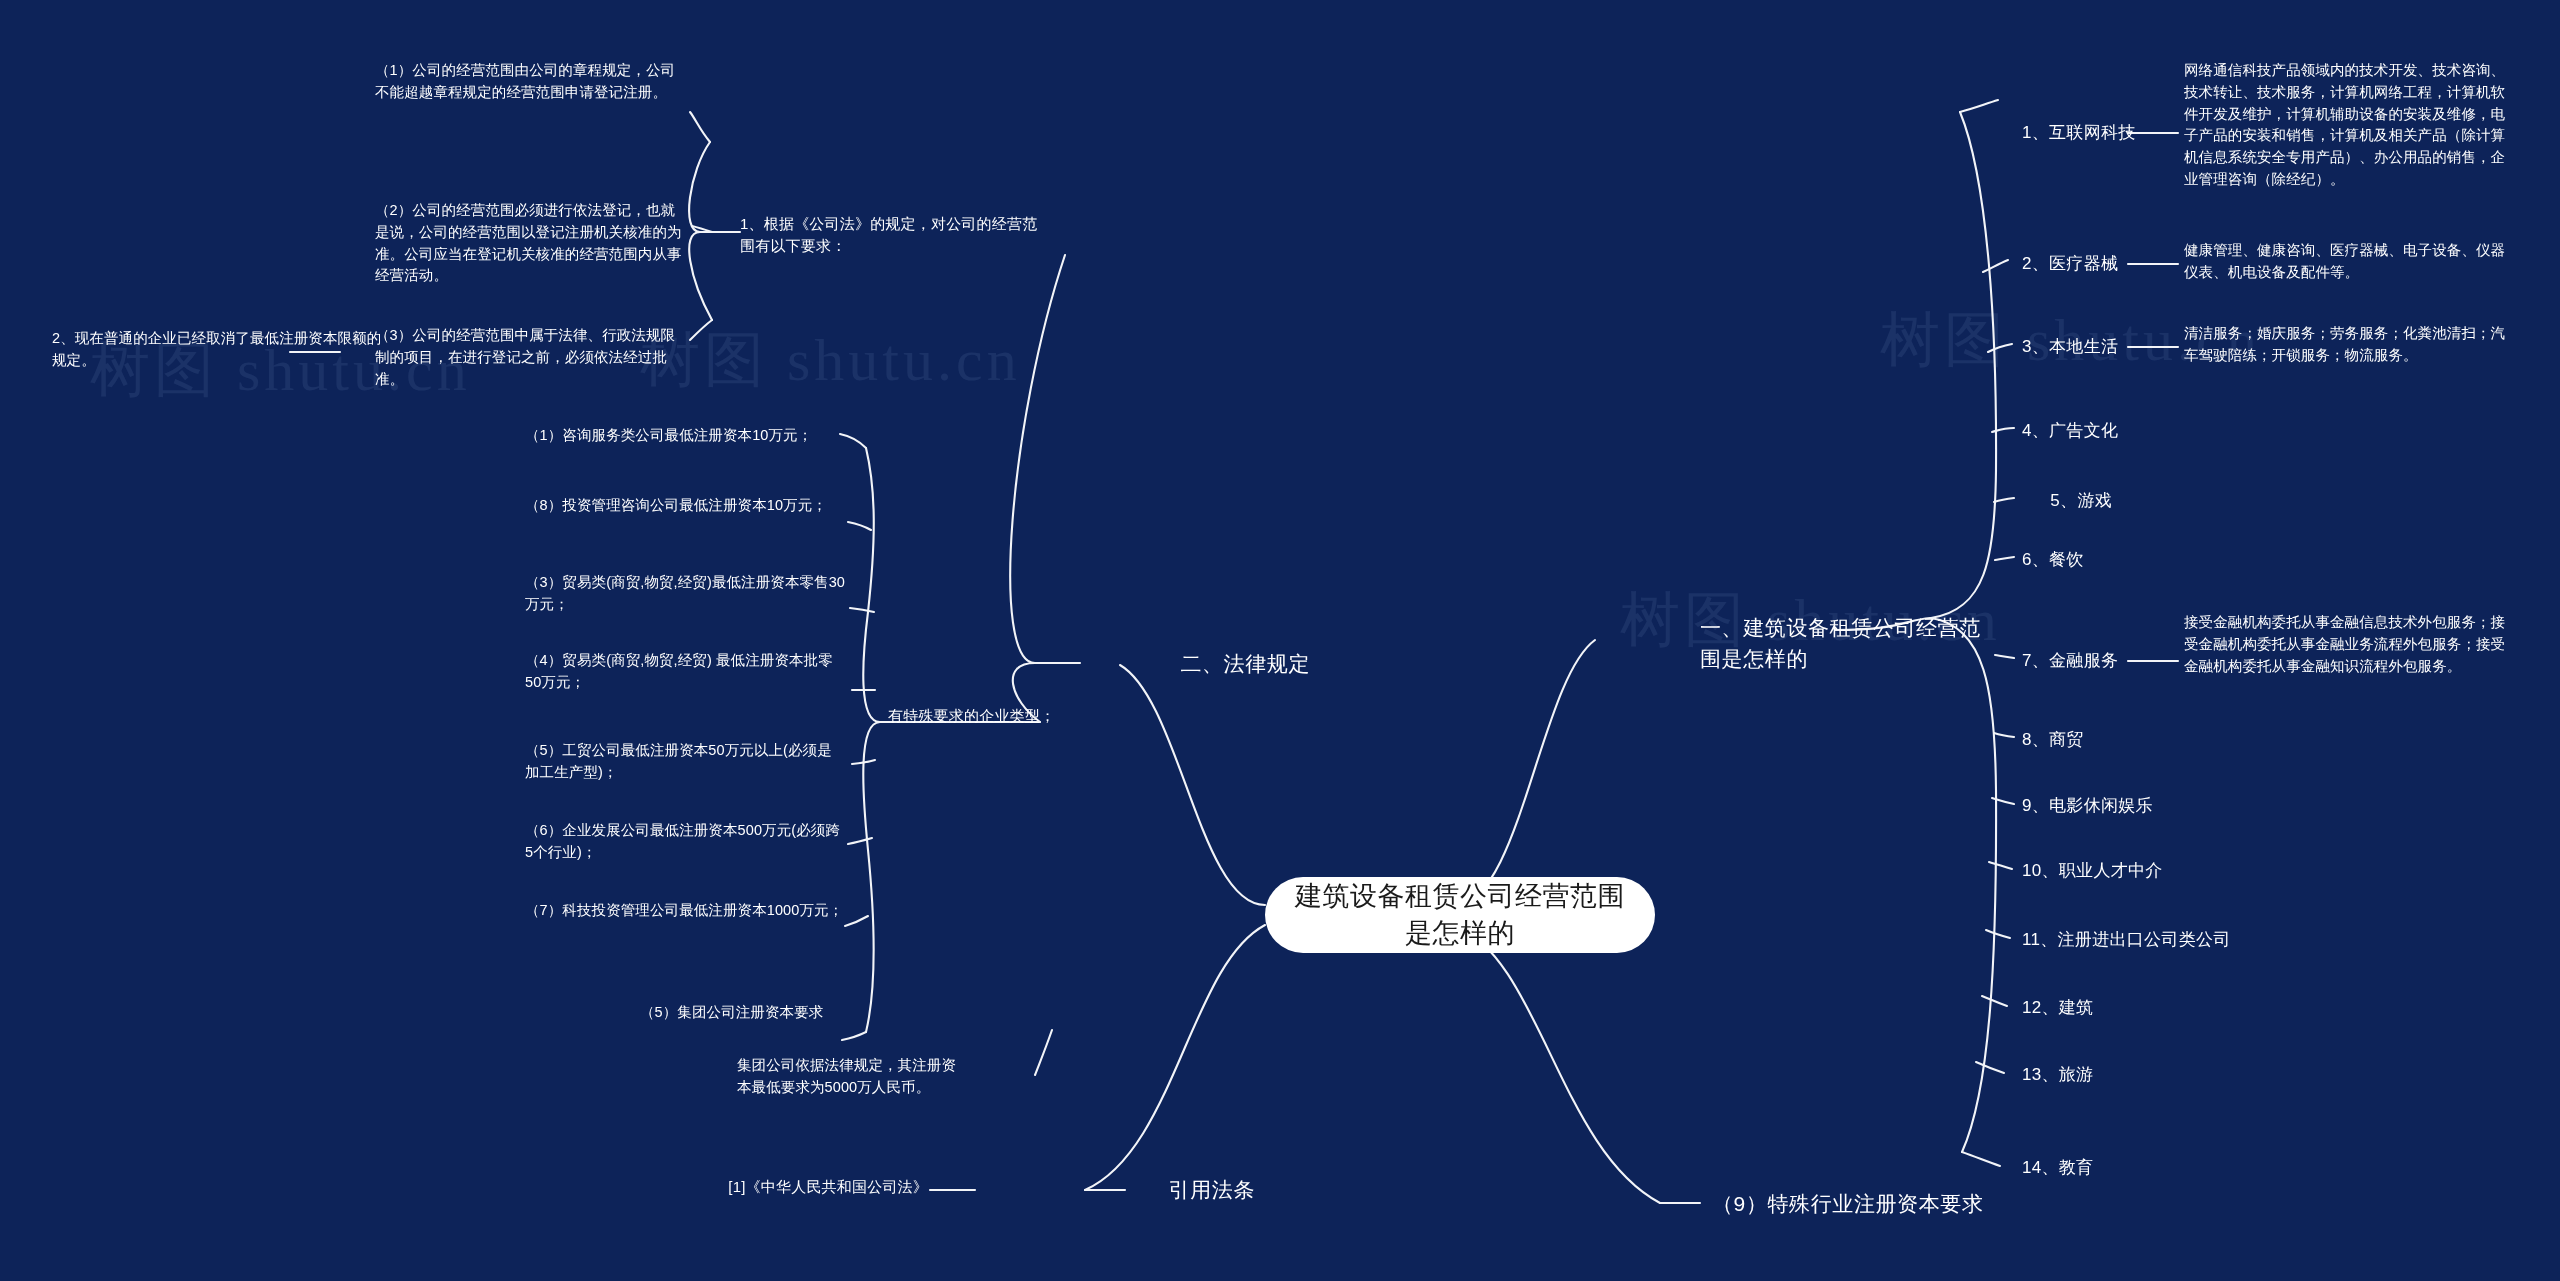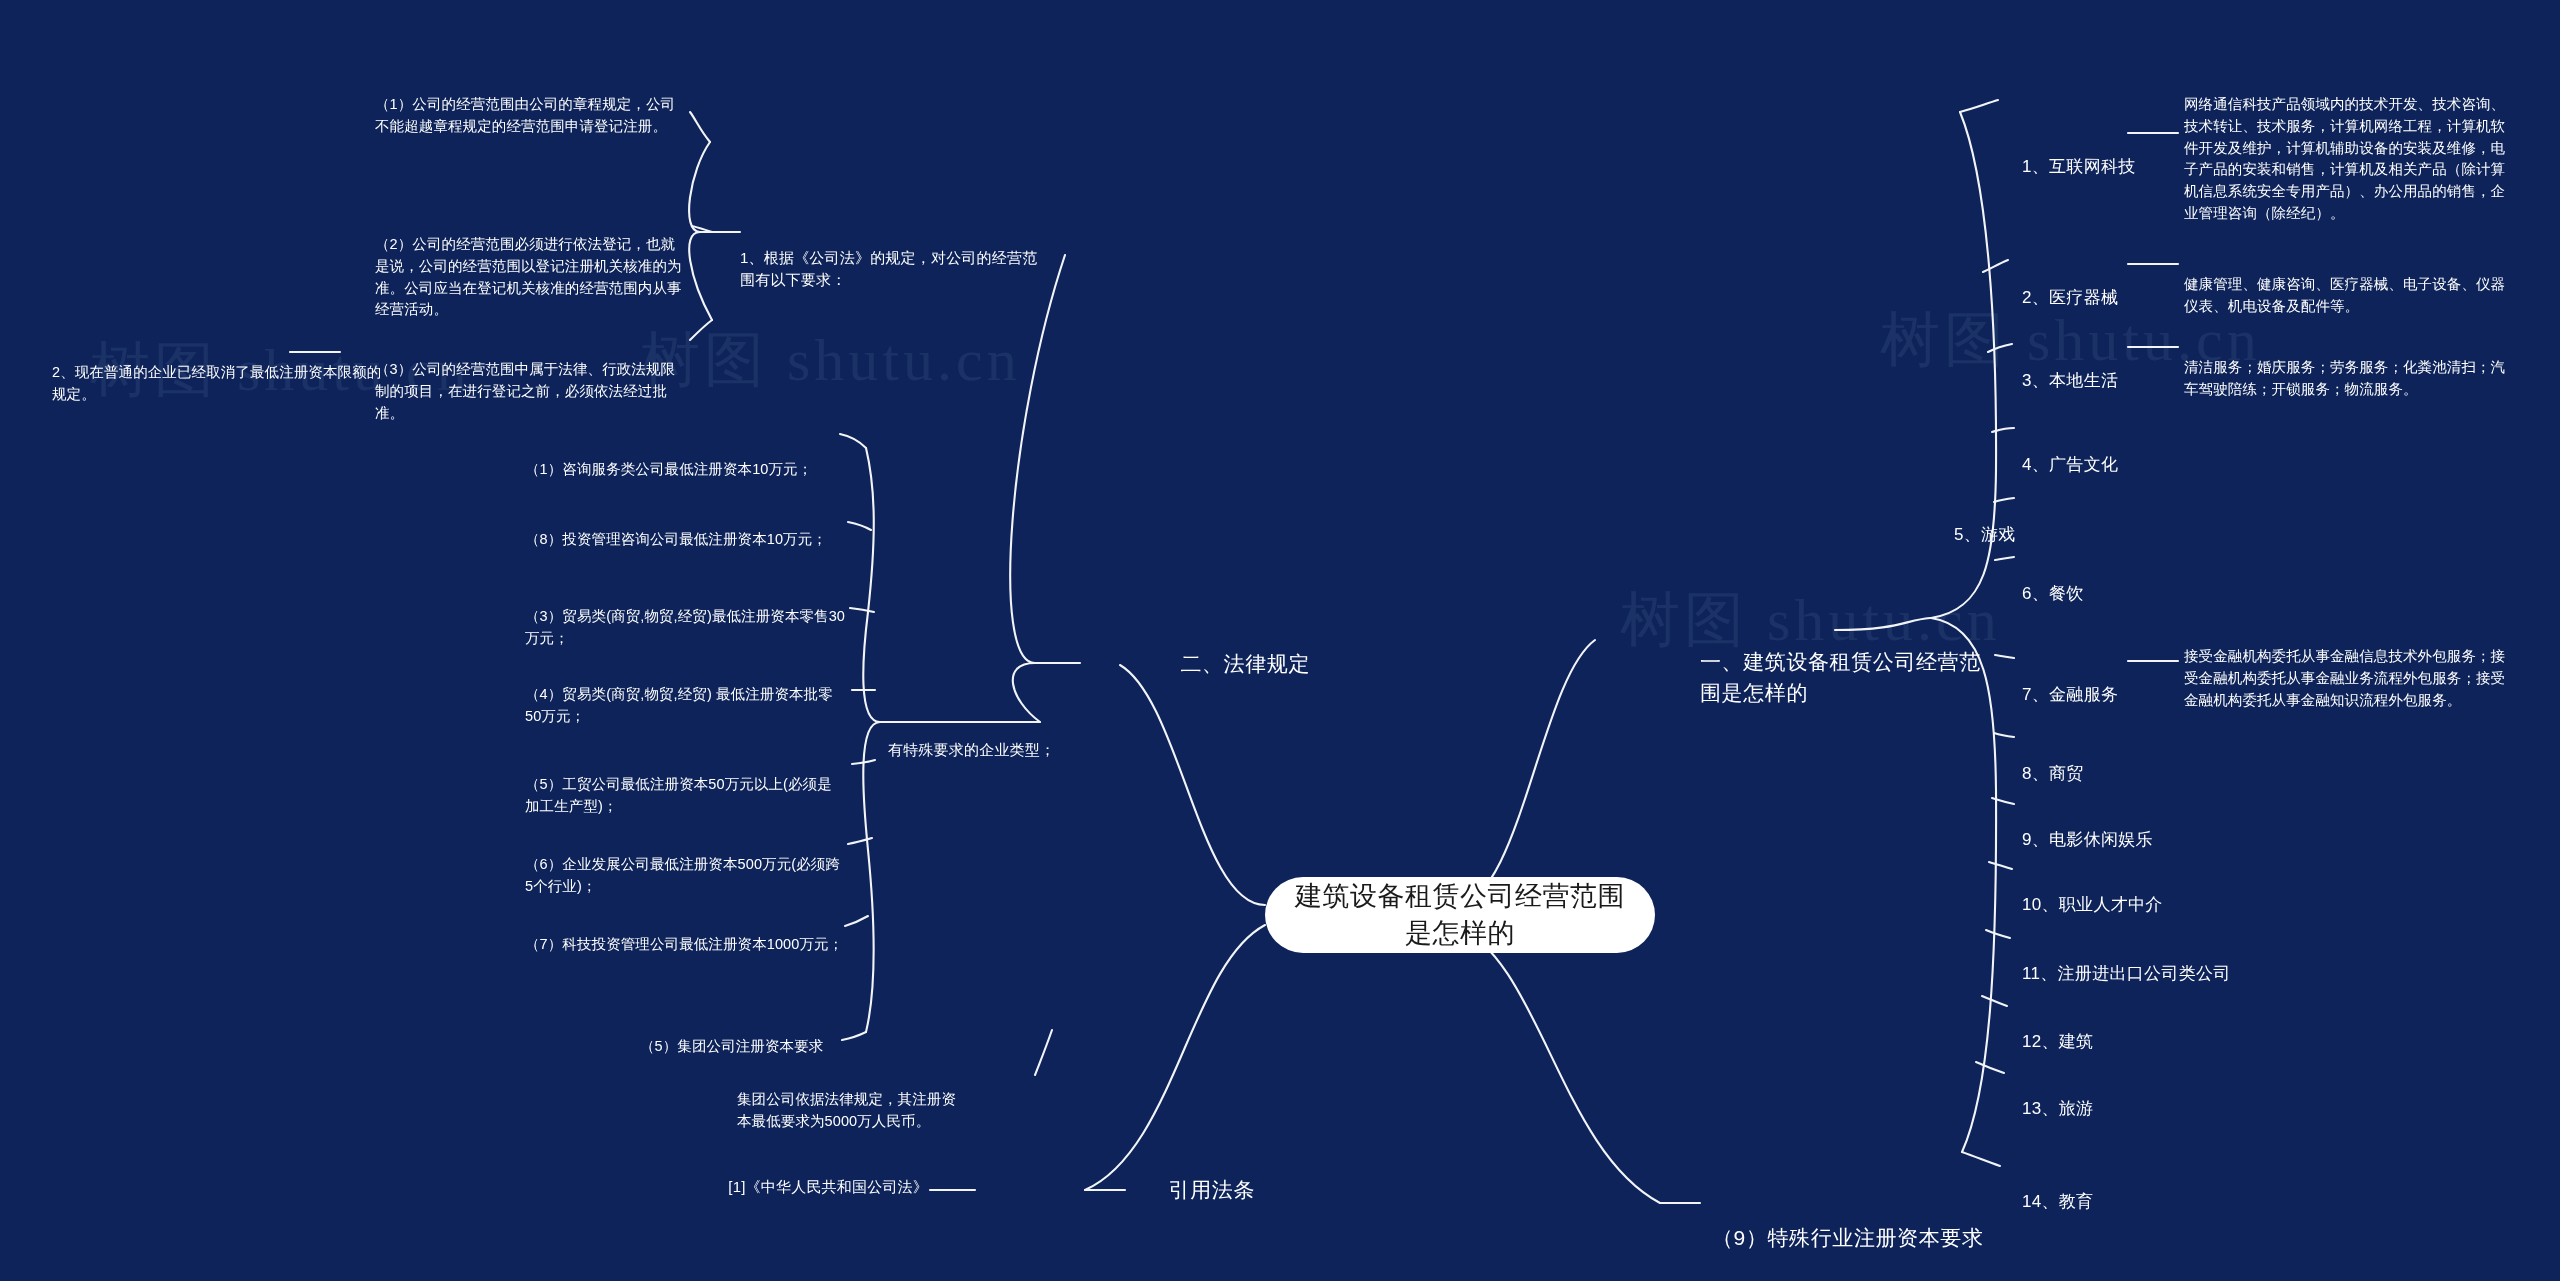--- a/index.html
+++ b/index.html
@@ -62,21 +62,21 @@
     box-sizing: border-box;
     font-size: 27px;
     line-height: 1.36;
     letter-spacing: 0.5px;
   }
   .lvl1 { font-size: 21px; letter-spacing: 0.6px; }
   .lvl2 { font-size: 17px; letter-spacing: 0.3px; }
   .lvl3 { font-size: 15px; letter-spacing: 0.2px; }
   .dense { font-size: 14.5px; line-height: 1.5; letter-spacing: 0.1px; }
   .ta-right { text-align: right; }
-  .ta-left  { text-align: left; margin-top: 34px; }
+  .ta-left  { text-align: left; }
 </style>
 </head>
 <body>
 
 <div id="canvas">
 
   <div id="watermark-layer">
     <div class="wm" style="left:90px; top:330px;">树图 shutu.cn</div>
     <div class="wm" style="left:640px; top:320px;">树图 shutu.cn</div>
     <div class="wm" style="left:1620px; top:580px;">树图 shutu.cn</div>
@@ -173,21 +173,21 @@
     </div>
     <div class="node lvl2 ta-left" style="left:2022px; top:251px; width:200px;">
       <span class="node-text">2、医疗器械</span>
     </div>
     <div class="node lvl2 ta-left" style="left:2022px; top:334px; width:200px;">
       <span class="node-text">3、本地生活</span>
     </div>
     <div class="node lvl2 ta-left" style="left:2022px; top:418px; width:200px;">
       <span class="node-text">4、广告文化</span>
     </div>
-    <div class="node lvl2 ta-left" style="left:1954px; top:488px; width:200px;">
+    <div class="node lvl2 ta-left" style="left:1912px; top:488px; width:200px;text-align:right;">
       <span class="node-text">5、游戏</span>
     </div>
     <div class="node lvl2 ta-left" style="left:2022px; top:547px; width:200px;">
       <span class="node-text">6、餐饮</span>
     </div>
     <div class="node lvl2 ta-left" style="left:2022px; top:648px; width:200px;">
       <span class="node-text">7、金融服务</span>
     </div>
     <div class="node lvl2 ta-left" style="left:2022px; top:727px; width:200px;">
       <span class="node-text">8、商贸</span>

